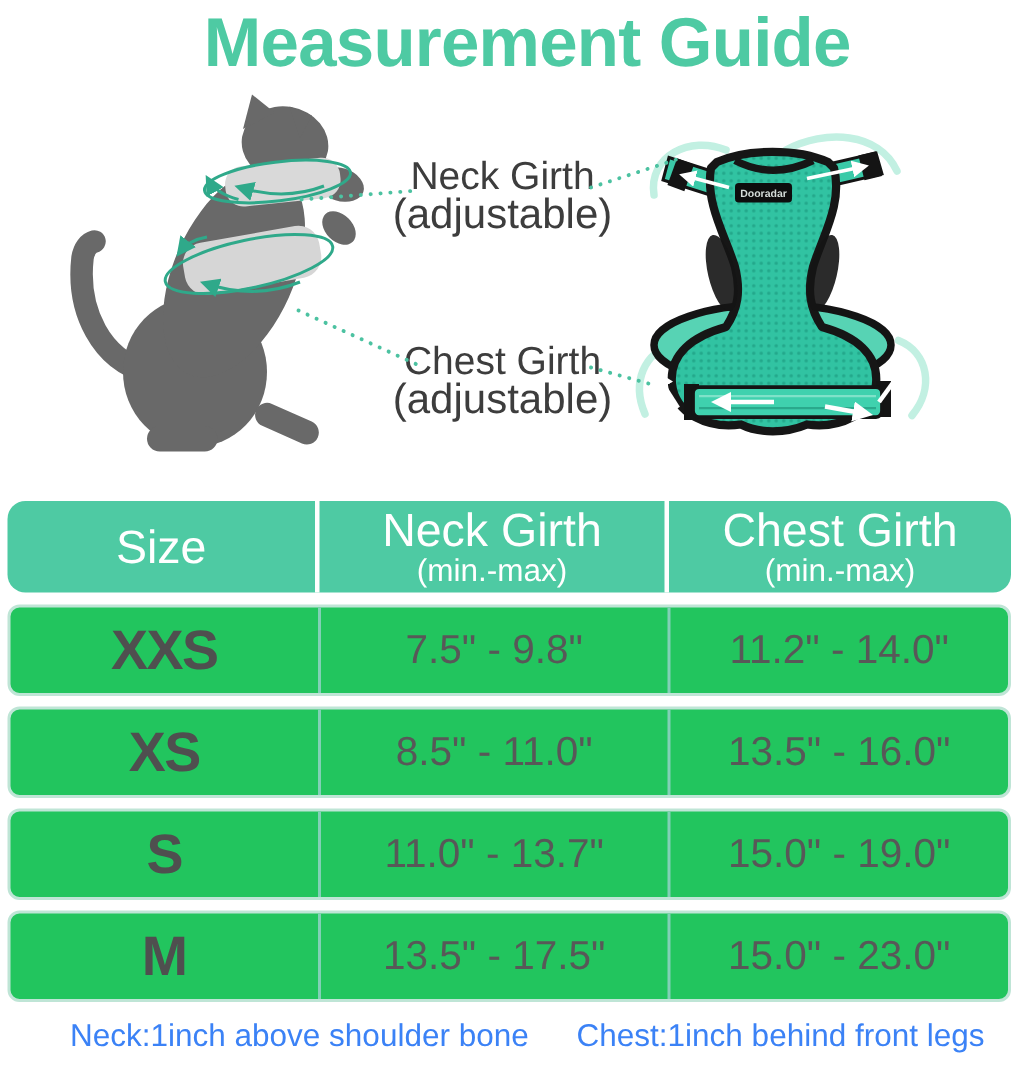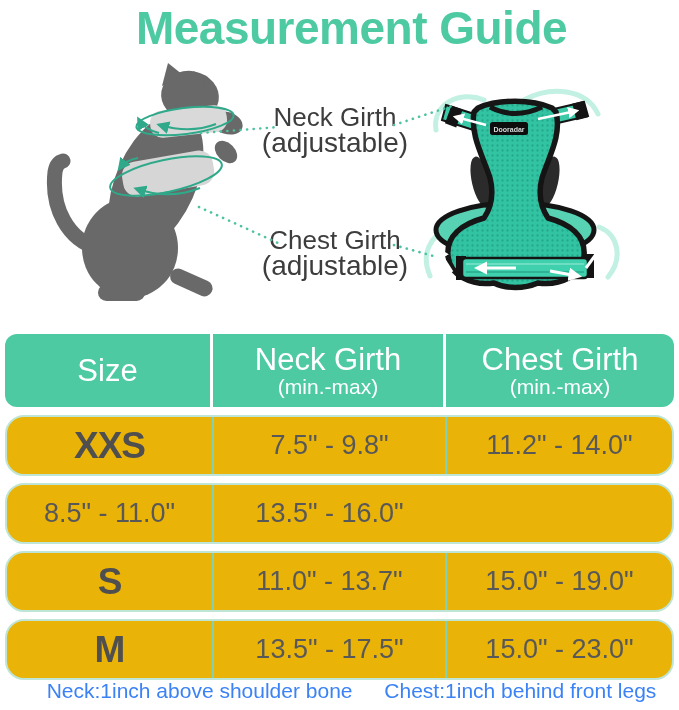--- a/index.html
+++ b/index.html
@@ -22,30 +22,30 @@
     position:absolute;width:170px;text-align:center;color:#3d3d3d;
   }
   .callout .l1{font-size:26px;line-height:26px;display:block;}
   .callout .l2{font-size:28px;line-height:26px;display:block;}
   .callout-neck{left:250px;top:104px;}
   .callout-chest{left:250px;top:227px;}
   
   .size-table{position:absolute;left:5px;top:334px;width:669px;}
   .thead{
     display:grid;grid-template-columns:205px 233px 1fr;
-    background:#4ecaa3;border-radius:12px;height:73px;align-items:center;
+    background:#4ecaa3;border-radius:12px;height:61px;align-items:center;
   }
   .th{display:flex;flex-direction:column;align-items:center;justify-content:center;height:100%;color:#ffffff;}
   .th + .th{border-left:3px solid #ffffff;}
   .th-title{font-size:31px;line-height:33px;}
   .th-sub{font-size:21px;line-height:22px;}
   .trow{
     display:grid;grid-template-columns:205px 233px 1fr;
-    height:57px;margin-top:7px;background:#eab308;
-    border:2px solid #bfe5d6;border-radius:19px;box-sizing:content-box;
+    height:57px;margin-top:7px;background:#22c55e;
+    border:2px solid #bfe5d6;border-radius:8px;box-sizing:content-box;
   }
   .trow:first-child{margin-top:8px;}
   .td{display:flex;align-items:center;justify-content:center;font-size:27px;color:#585858;}
   .td + .td{border-left:2px solid #82d0b6;}
   .td-size{font-weight:bold;font-size:37px;color:#4f4f4f;letter-spacing:-1px;}
   
   .footer{
     position:absolute;left:0;top:679px;width:100%;text-align:center;
     font-size:21px;color:#3b82f6;
   }
@@ -171,20 +171,21 @@
       </div>
     </div>
     <div id="tbody">
     <div class="trow">
       <div class="td td-size">XXS</div>
       <div class="td">7.5" - 9.8"</div>
       <div class="td">11.2" - 14.0"</div>
     </div>
 
     <div class="trow">
+      <div class="td td-size">XS</div>
       <div class="td">8.5" - 11.0"</div>
       <div class="td">13.5" - 16.0"</div>
     </div>
 
     <div class="trow">
       <div class="td td-size">S</div>
       <div class="td">11.0" - 13.7"</div>
       <div class="td">15.0" - 19.0"</div>
     </div>
 

